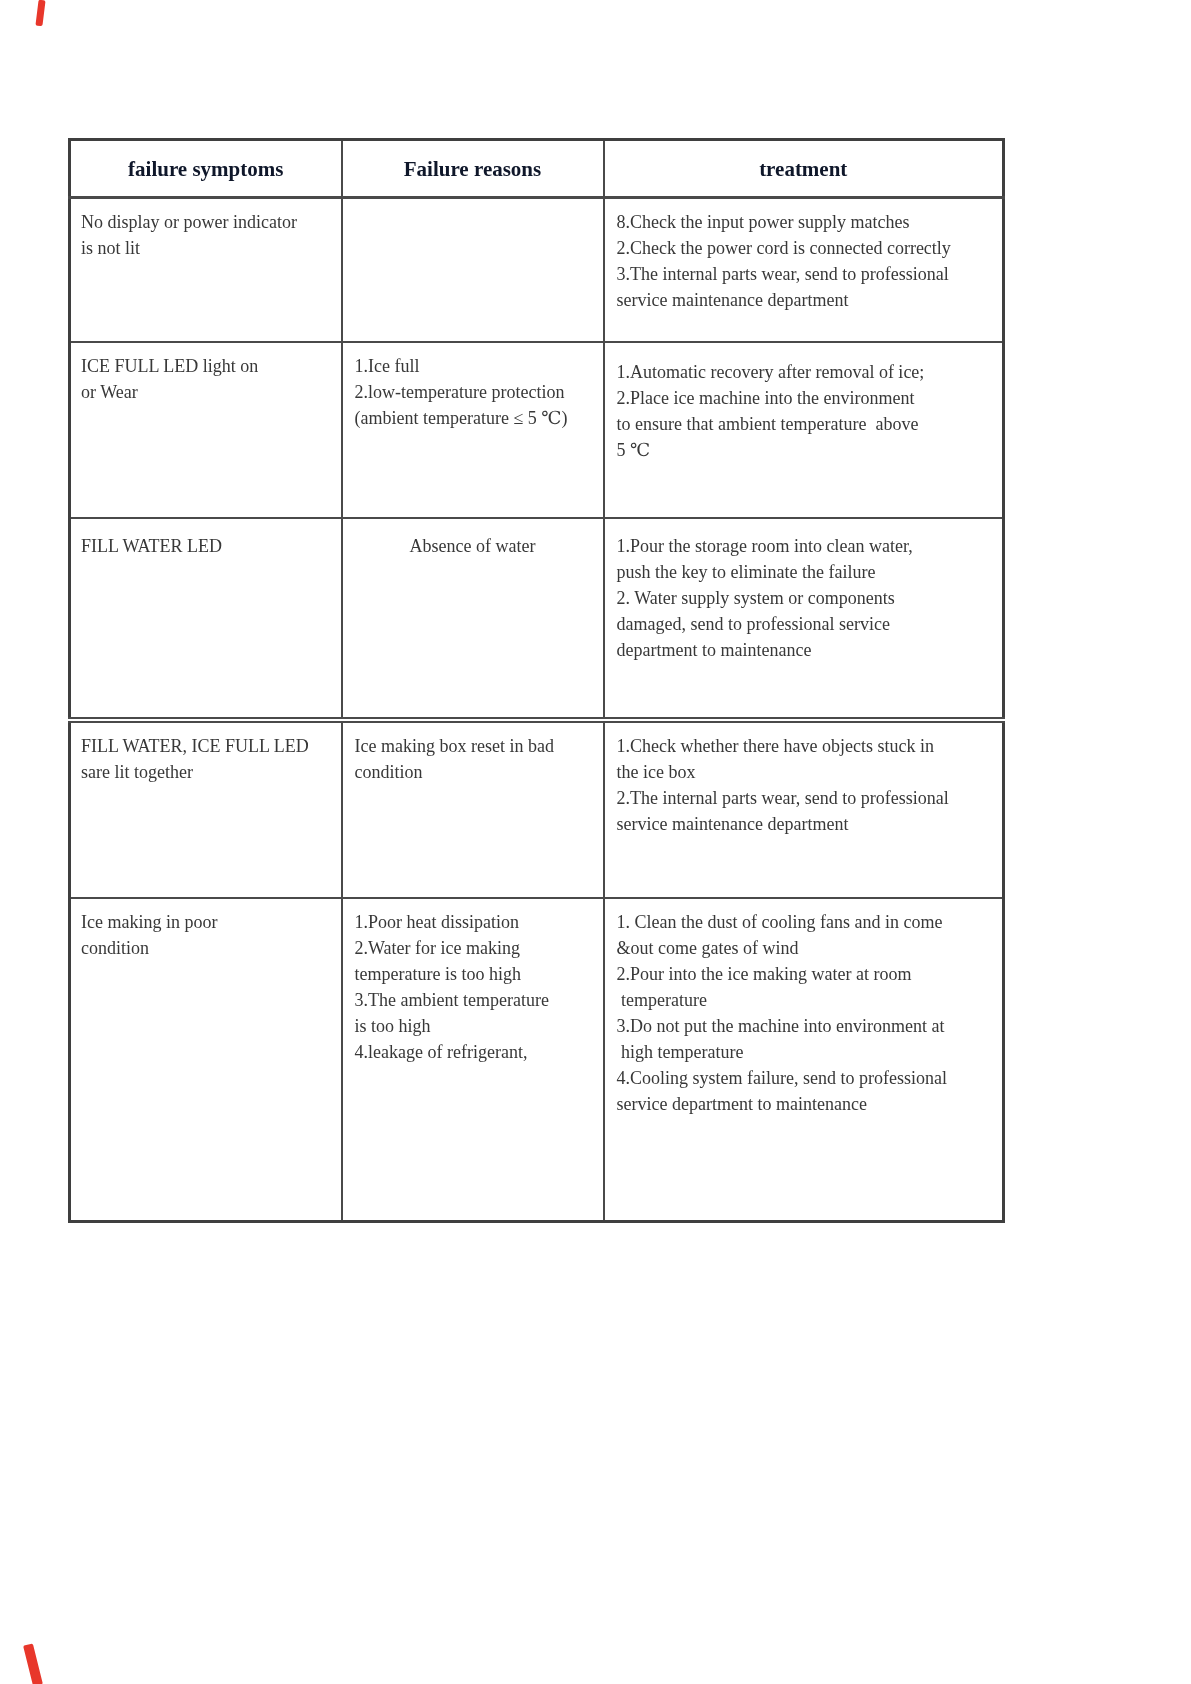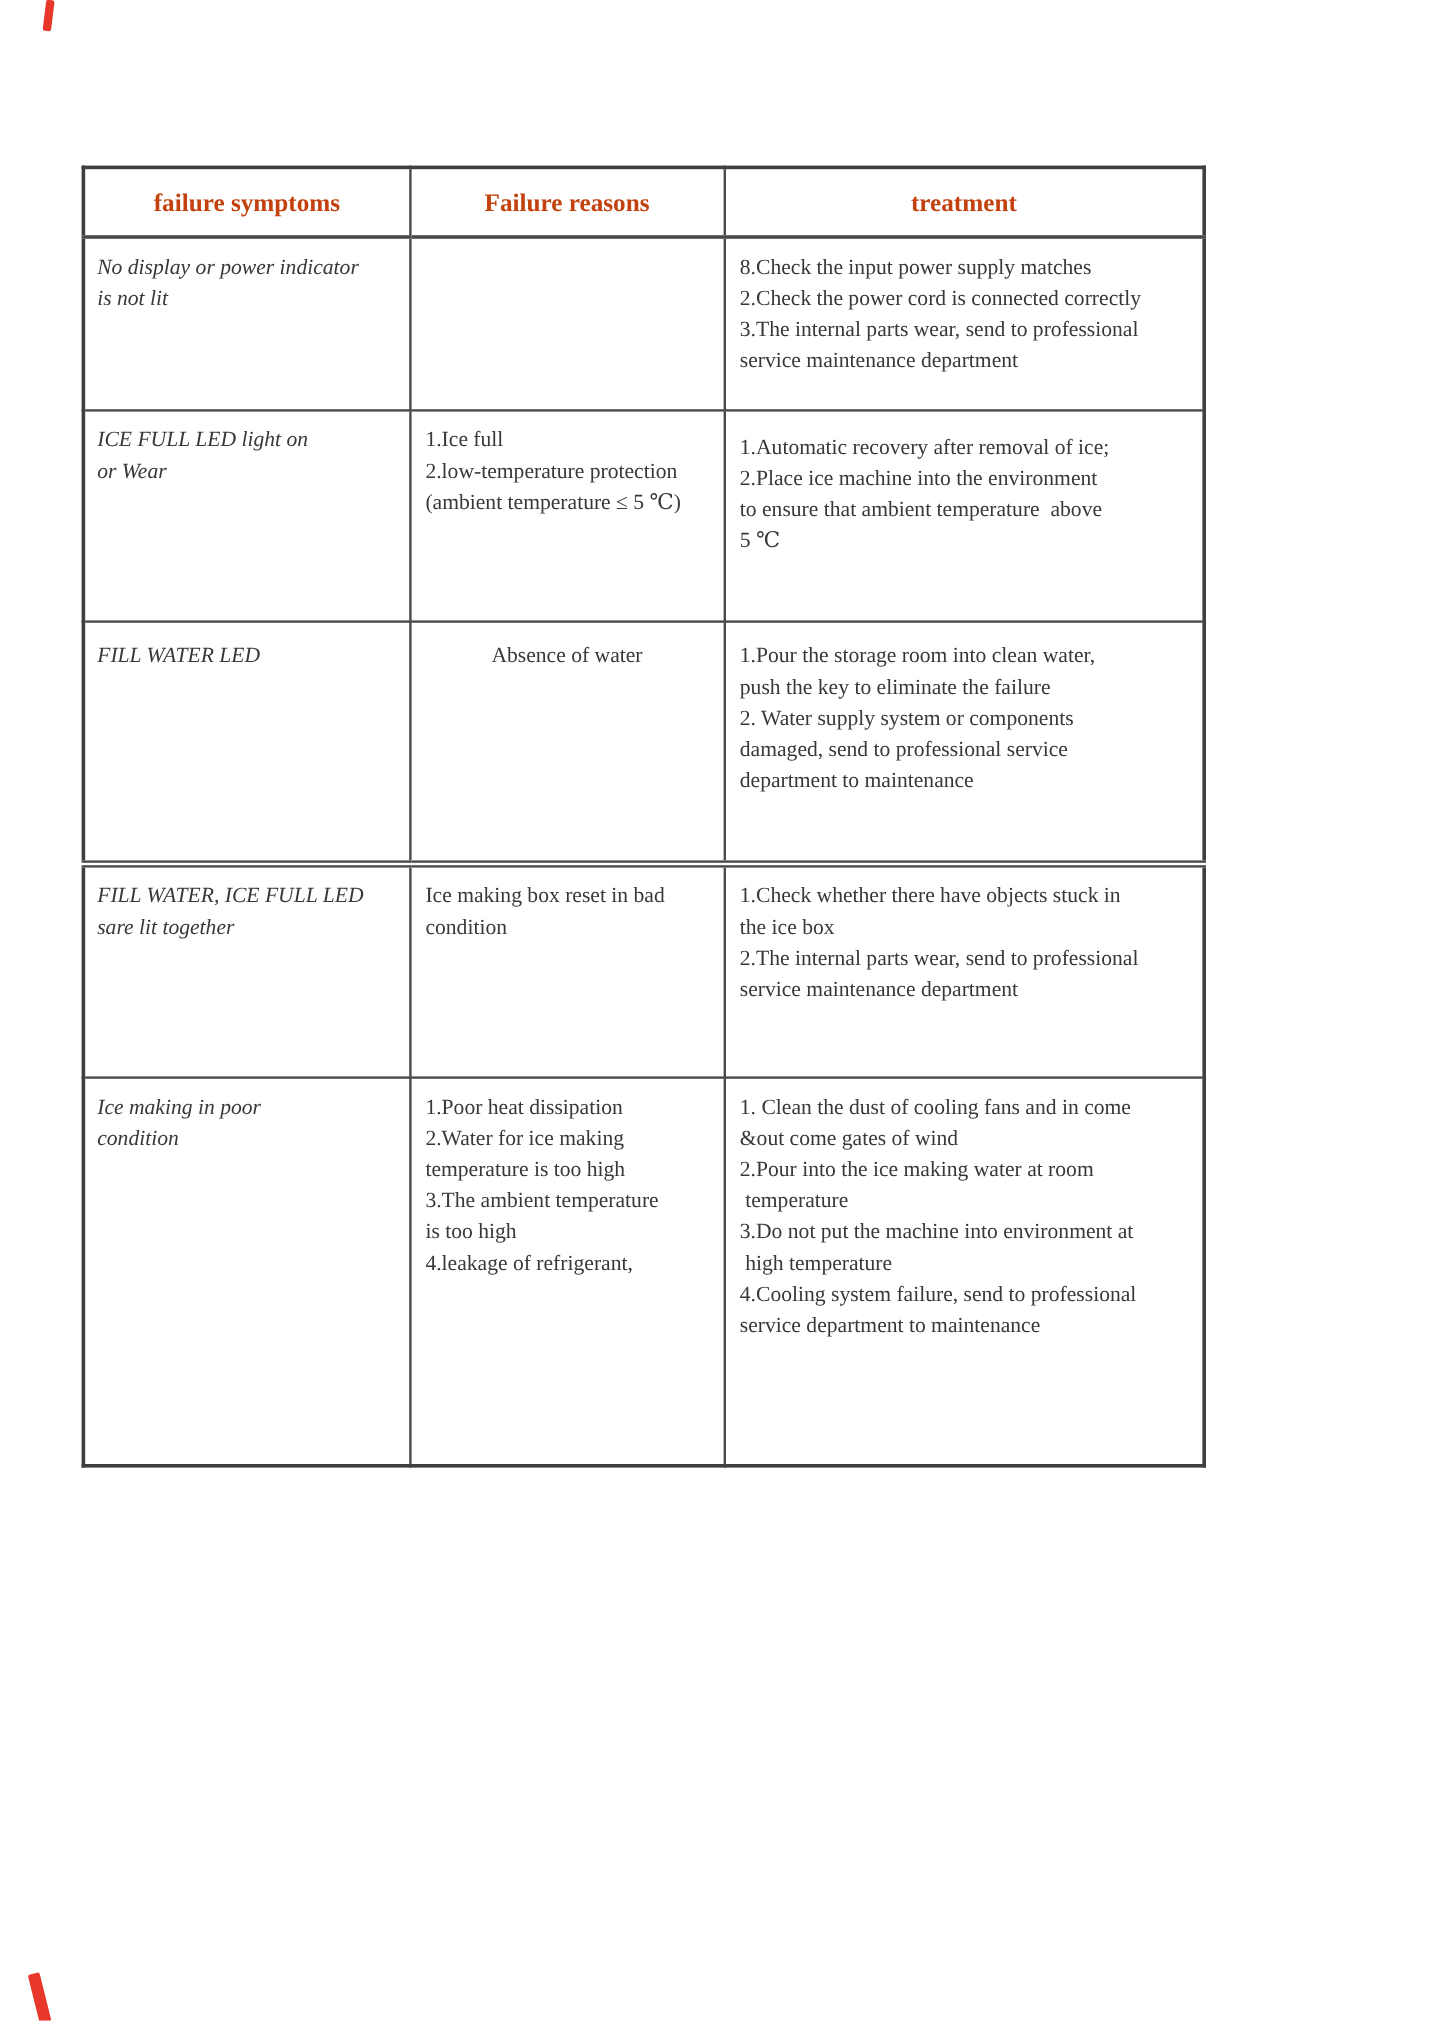--- a/index.html
+++ b/index.html
@@ -26,41 +26,41 @@
     border:2px solid #4a4a4a;
     vertical-align:top;
     font-size:18px;
     line-height:26px;
     padding:10px 8px 4px 12px;
     overflow:hidden;
   }
   .trouble-table th{
     font-size:21px;
     font-weight:bold;
-    color:#c2410c;
+    color:#0f172a;
     text-align:center;
     vertical-align:middle;
     padding:4px 4px;
     border-bottom:3px solid #4a4a4a;
   }
   .trouble-table{border:3px solid #3f3f3f;}
   tr.hrow{height:58px;}
   tr.r1{height:144px;}
   tr.r2{height:176px;}
   tr.r3{height:202px;}
   tr.r4{height:178px;}
   tr.r5{height:324px;}
   tr.r6{height:164px;}
   tr.r4 td{border-top:6px double #4a4a4a;}
   td .cell{
     display:block;
     white-space:pre-wrap;
   }
   td.center{text-align:center;padding-left:6px;padding-right:6px;}
-  td.symptom{padding-left:10px;padding-right:8px;font-style:italic;}
+  td.symptom{padding-left:10px;padding-right:8px;}
   td.treat{padding-left:12px;padding-right:6px;}
   tr.r2 td.treat{padding-top:16px;}
   tr.r3 td{padding-top:14px;}
   .red-mark{
     position:absolute;
     background:#e8372b;
   }
   .red-mark.top{left:37px;top:0;width:7px;height:26px;transform:rotate(7deg);border-radius:2px;}
   .red-mark.bottom{left:28px;top:1644px;width:10px;height:42px;transform:rotate(-14deg);border-radius:2px;}
 </style>

